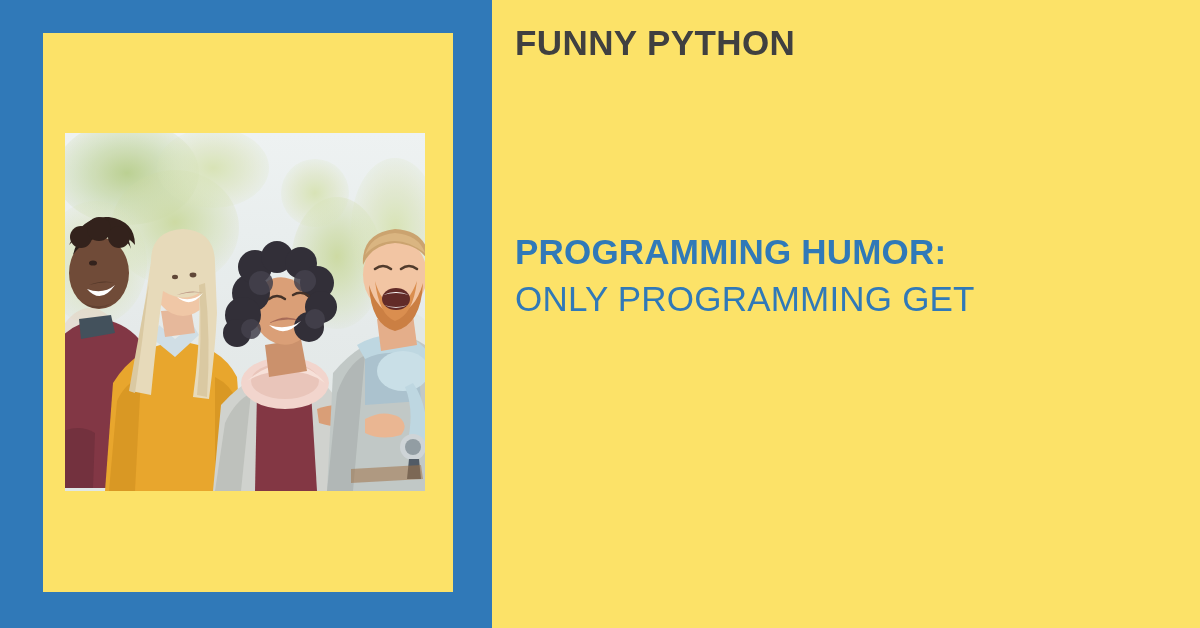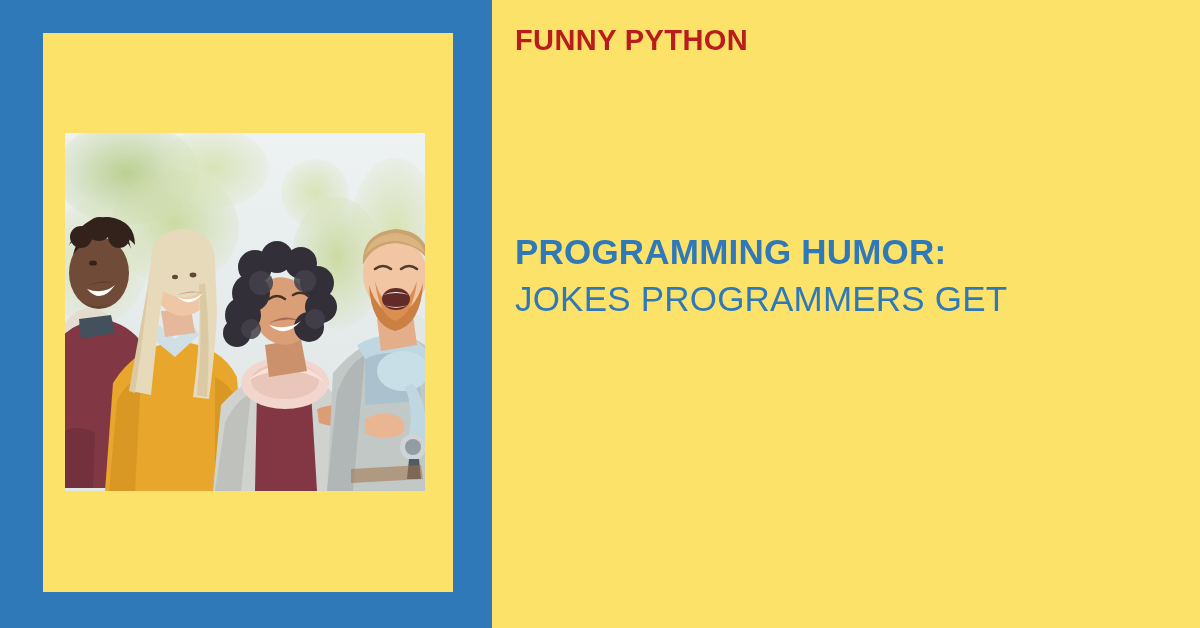--- a/index.html
+++ b/index.html
@@ -58,24 +58,24 @@
     left: 492px;
     top: 0;
     width: 708px;
     height: 628px;
   }
 
   .site-title {
     position: absolute;
     left: 23px;
     top: 25px;
-    font-size: 29px;
+    font-size: 35px;
     font-weight: 700;
     letter-spacing: 0.4px;
-    color: #b91c1c;
+    color: #404040;
     line-height: 1.05;
     white-space: nowrap;
   }
 
   .headline {
     position: absolute;
     left: 23px;
     top: 228px;
     width: 660px;
     color: #3079B8;
@@ -261,17 +261,17 @@
 
     </div>
   </div>
 
   <div class="right-panel">
 
     <div class="site-title">FUNNY PYTHON</div>
 
     <div class="headline">
       <span class="line strong">PROGRAMMING HUMOR:</span>
-      <span class="line light">JOKES PROGRAMMERS GET</span>
+      <span class="line light">ONLY PROGRAMMING GET</span>
     </div>
 
   </div>
 </div>
 
 </body></html>

